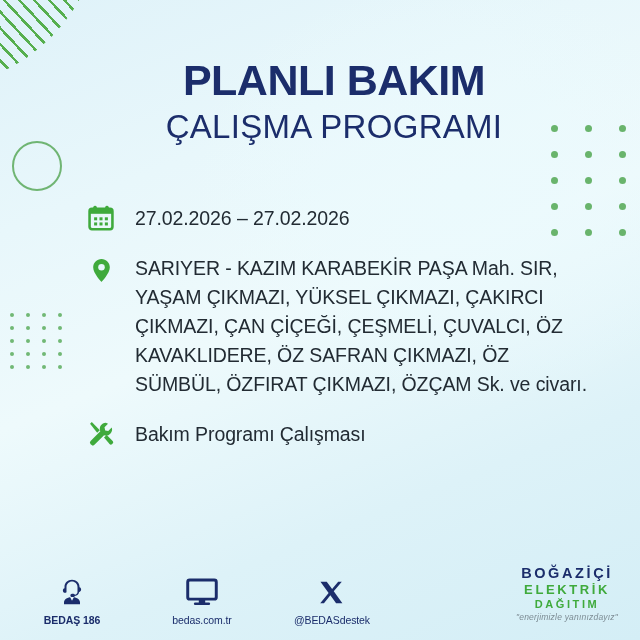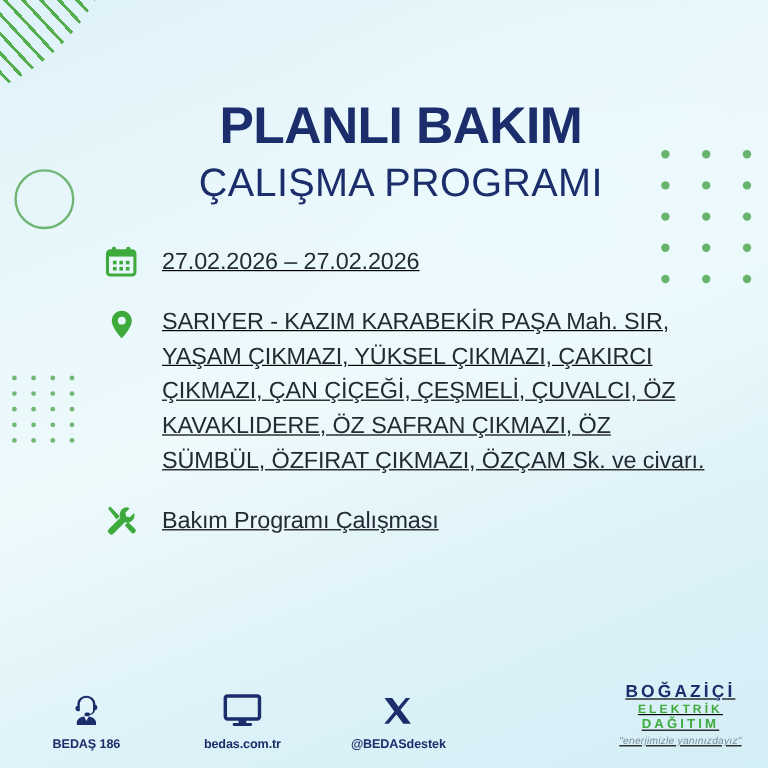--- a/index.html
+++ b/index.html
@@ -62,39 +62,39 @@
   .dots-left i { width:4px; height:4px; }
   .dots-right {
     left:551px; top:125px;
     grid-template-columns:repeat(3, 34px);
     grid-template-rows:repeat(5, 26px);
     opacity:.8;
   }
   .dots-right i { width:7px; height:7px; }
 
   
-  .header { position:absolute; left:0; top:58px; width:640px; text-align:center;margin-top:25px; }
+  .header { position:absolute; left:0; top:58px; width:640px; text-align:center; }
   .title-main {
     color:#1b2d6b;
     font-size:43px; font-weight:bold;
     letter-spacing:-0.5px; line-height:1.05;
     white-space:nowrap;
     padding-left:28px;
   }
   .title-sub {
     color:#1b2d6b;
     font-size:33px; font-weight:normal;
     letter-spacing:.3px; line-height:1.15;
     margin-top:5px; white-space:nowrap;
     padding-left:28px;
   }
 
   
   .info { position:absolute; left:86px; top:203px; width:520px; }
-  .row { display:flex; align-items:flex-start; margin-bottom:20px;text-decoration:underline; }
+  .row { display:flex; align-items:flex-start; margin-bottom:20px; }
   .row:last-child { margin-bottom:0; }
   .ico {
     flex:0 0 30px; width:30px; height:30px;
     display:flex; align-items:center; justify-content:center;
     margin-right:19px;
   }
   .ico svg { display:block; }
   .row-text {
     color:#222b33;
     font-size:19.5px;
@@ -113,25 +113,25 @@
   }
   .contact { width:88px; text-align:center; }
   .contact .glyph {
     height:34px; display:flex; align-items:flex-end; justify-content:center;
     margin-bottom:7px;
   }
   .contact .lbl {
     color:#1b2d6b; font-size:10.5px; font-weight:bold;
     letter-spacing:-.1px; white-space:nowrap;
   }
-  .contact .lbl.thin { font-weight:bold; }
-
-  .brand { position:absolute; right:22px; bottom:18px; text-align:center;text-decoration:underline; }
+  .contact .lbl.thin { font-weight:normal; }
+
+  .brand { position:absolute; right:22px; bottom:18px; text-align:center; }
   .brand .l1 { color:#1b2d6b; font-size:14.5px; font-weight:bold; letter-spacing:2.6px; }
-  .brand .l2 { color:#3faa3c; font-size:10px; font-weight:bold; letter-spacing:2.6px; margin-top:1px; }
+  .brand .l2 { color:#3faa3c; font-size:13px; font-weight:bold; letter-spacing:2.6px; margin-top:1px; }
   .brand .l3 { color:#3faa3c; font-size:11px; font-weight:bold; letter-spacing:2.6px; margin-top:1px; }
   .brand .slogan {
     color:#7d8c94; font-size:8.5px; font-style:italic;
     letter-spacing:.2px; margin-top:2px;
   }
 </style>
 </head>
 <body>
 
 <div id="poster">

